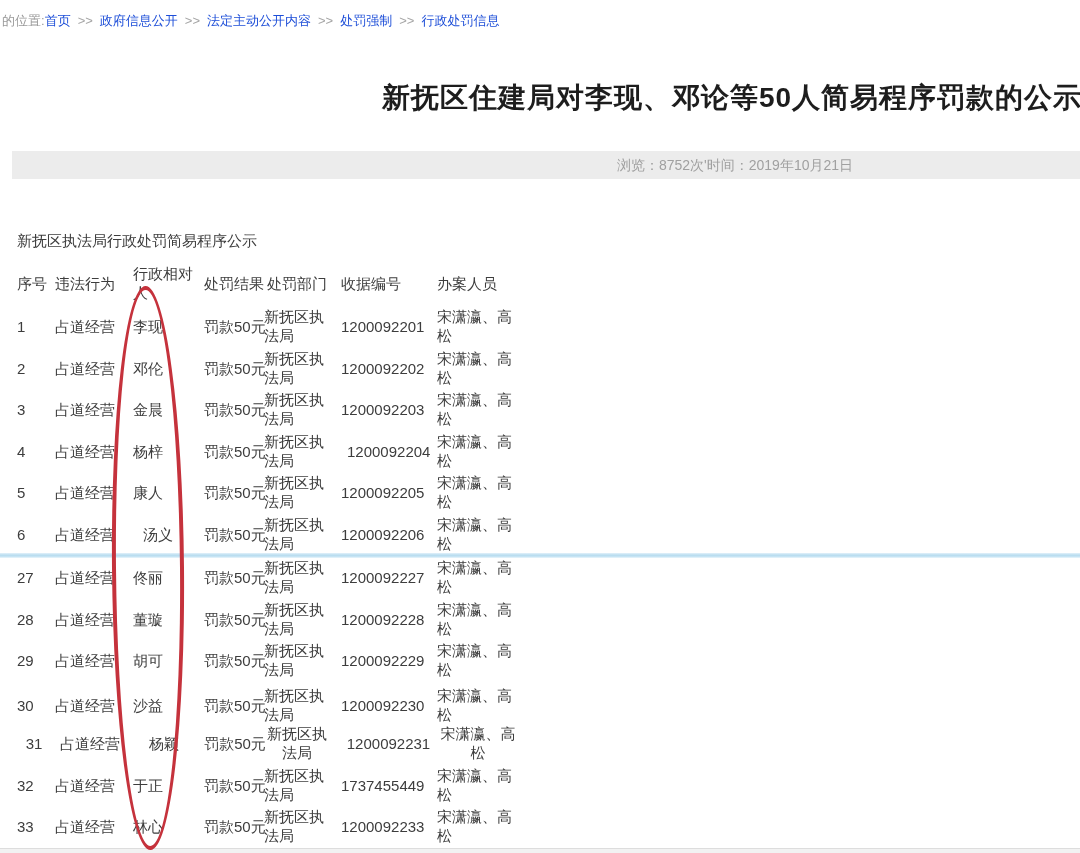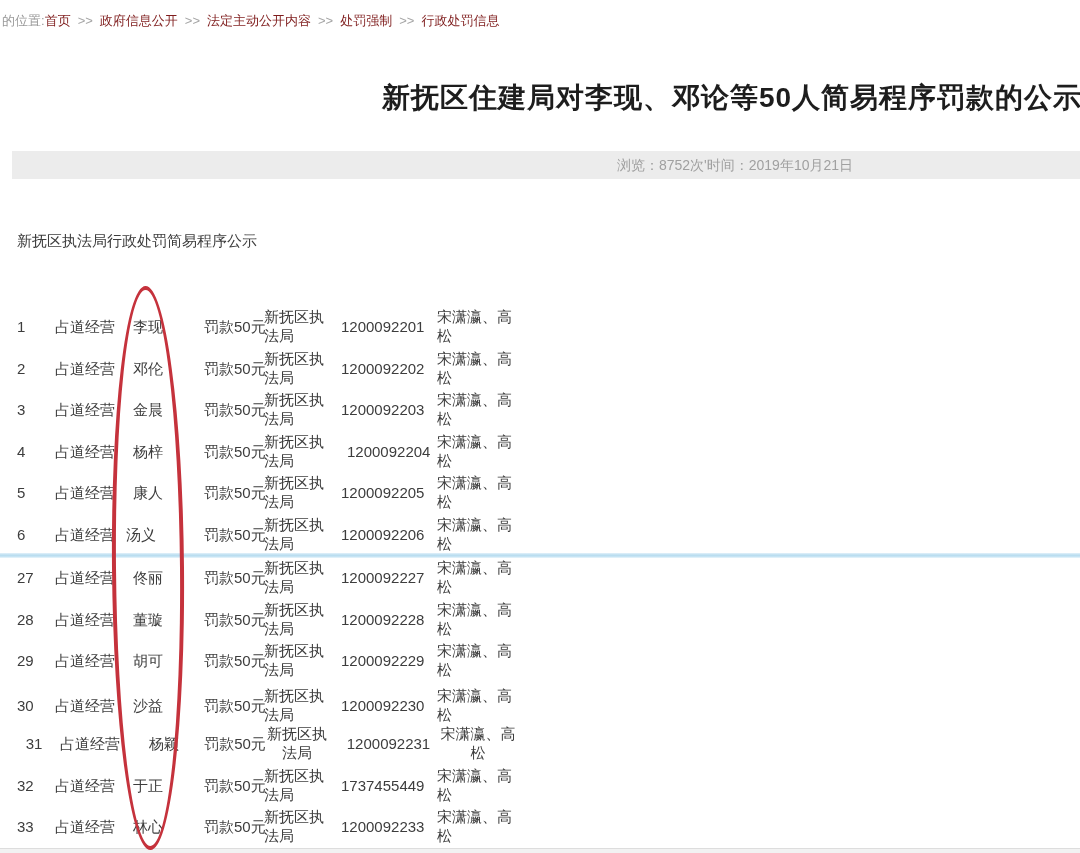--- a/index.html
+++ b/index.html
@@ -15,21 +15,21 @@
   }
   
   .breadcrumb {
     position: absolute;
     left: 2px; top: 12px;
     font-size: 13px;
     line-height: 17px;
     color: #9a9a9a;
     white-space: nowrap;
   }
-  .breadcrumb a { color: #7f1d1d; text-decoration: none; cursor: pointer; }
+  .breadcrumb a { color: #1d4ed8; text-decoration: none; cursor: pointer; }
   .breadcrumb .sep { margin: 0 7px; color: #a5a5a5; }
   
   .title-wrap {
     position: absolute;
     left: 0; top: 79px;
     width: 1464px;
     text-align: center;
   }
   .title {
     display: inline-block;
@@ -133,20 +133,29 @@
 
   <div class="meta-bar">
     <div class="meta-inner">
       <span>浏览：</span><span>8752次'</span><span>时间：</span><span>2019年10月21日</span>
     </div>
   </div>
 
   <div class="subtitle">新抚区执法局行政处罚简易程序公示</div>
 
   <div class="penalty-table">
+      <div class="t-row" style="top: 0px;">
+        <div class="t-cell single" style="left: 17px; width: 34px;">序号</div>
+        <div class="t-cell single" style="left: 55px; width: 70px;">违法行为</div>
+        <div class="t-cell wrap2" style="left: 133px; width: 62px;">行政相对人</div>
+        <div class="t-cell single" style="left: 204px; width: 62px;">处罚结果</div>
+        <div class="t-cell single" style="left: 267px; width: 66px;">处罚部门</div>
+        <div class="t-cell single" style="left: 341px; width: 95px;">收据编号</div>
+        <div class="t-cell single" style="left: 437px; width: 82px;">办案人员</div>
+      </div>
       <div class="t-row" style="top: 43px;">
         <div class="t-cell single" style="left: 17px; width: 34px;">1</div>
         <div class="t-cell single" style="left: 55px; width: 70px;">占道经营</div>
         <div class="t-cell single" style="left: 133px; width: 62px;">李现</div>
         <div class="t-cell single" style="left: 204px; width: 62px;">罚款50元</div>
         <div class="t-cell wrap2" style="left: 264px; width: 66px;">新抚区执法局</div>
         <div class="t-cell single" style="left: 341px; width: 95px;">1200092201</div>
         <div class="t-cell wrap2" style="left: 437px; width: 82px;">宋潇瀛、高松</div>
       </div>
       <div class="t-row" style="top: 84.5px;">
@@ -181,21 +190,21 @@
         <div class="t-cell single" style="left: 55px; width: 70px;">占道经营</div>
         <div class="t-cell single" style="left: 133px; width: 62px;">康人</div>
         <div class="t-cell single" style="left: 204px; width: 62px;">罚款50元</div>
         <div class="t-cell wrap2" style="left: 264px; width: 66px;">新抚区执法局</div>
         <div class="t-cell single" style="left: 341px; width: 95px;">1200092205</div>
         <div class="t-cell wrap2" style="left: 437px; width: 82px;">宋潇瀛、高松</div>
       </div>
       <div class="t-row" style="top: 250.5px;">
         <div class="t-cell single" style="left: 17px; width: 34px;">6</div>
         <div class="t-cell single" style="left: 55px; width: 70px;">占道经营</div>
-        <div class="t-cell single" style="left: 126px; width: 62px;">汤义</div>
+        <div class="t-cell single" style="left: 143px; width: 62px;">汤义</div>
         <div class="t-cell single" style="left: 204px; width: 62px;">罚款50元</div>
         <div class="t-cell wrap2" style="left: 264px; width: 66px;">新抚区执法局</div>
         <div class="t-cell single" style="left: 341px; width: 95px;">1200092206</div>
         <div class="t-cell wrap2" style="left: 437px; width: 82px;">宋潇瀛、高松</div>
       </div>
       <div class="t-row" style="top: 294px; padding-left: 42px;">
         <div class="t-cell single" style="left: 17px; width: 34px;">27</div>
         <div class="t-cell single" style="left: 55px; width: 70px;">占道经营</div>
         <div class="t-cell single" style="left: 133px; width: 62px;">佟丽</div>
         <div class="t-cell single" style="left: 204px; width: 62px;">罚款50元</div>

